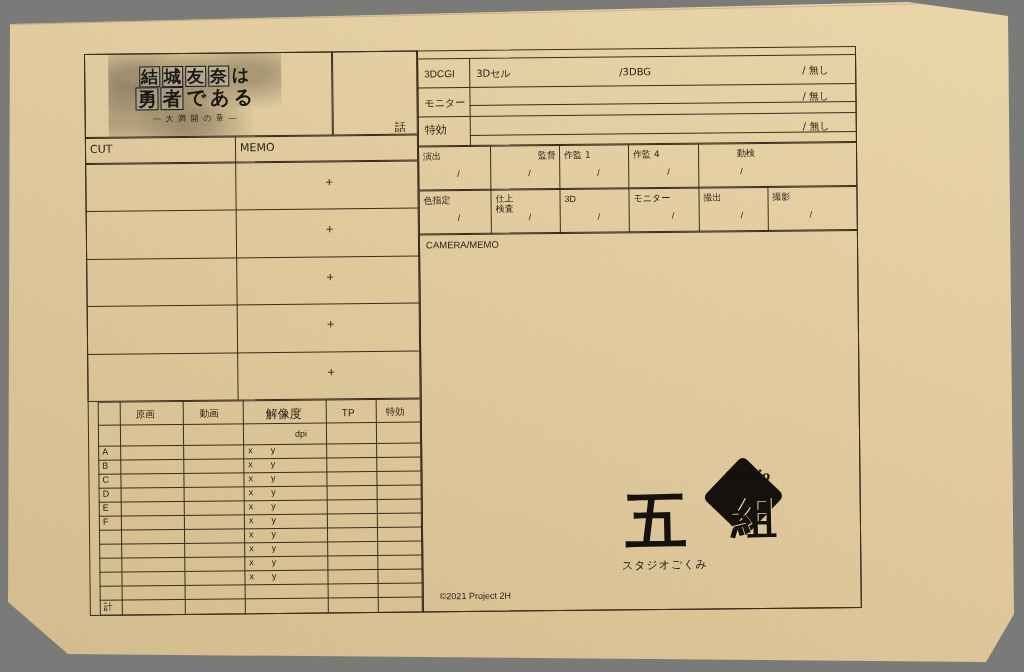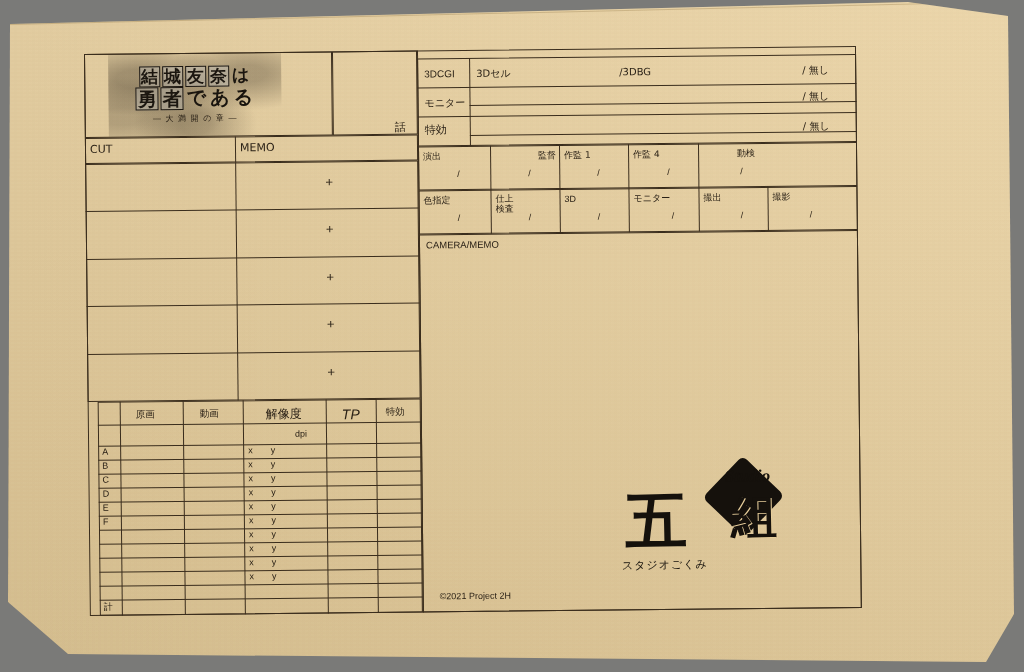--- a/index.html
+++ b/index.html
@@ -228,21 +228,21 @@
 
       <div class="ln vl" style="left:32px; top:348px; height:214px;"></div>
       <div class="ln vl" style="left:95px; top:348px; height:214px;"></div>
       <div class="ln vl" style="left:155px; top:348px; height:214px;"></div>
       <div class="ln vl" style="left:238px; top:348px; height:214px;"></div>
       <div class="ln vl" style="left:288px; top:348px; height:214px;"></div>
 
       <div class="lbl cjk" style="left:48px; top:356px; font-size:9.5px;">原画</div>
       <div class="lbl cjk" style="left:112px; top:356px; font-size:9.5px;">動画</div>
       <div class="lbl cjk" style="left:178px; top:356px; font-size:12px;">解像度</div>
-      <div class="lbl" style="left:254px; top:356px; font-size:14px;font-style:italic;">TP</div>
+      <div class="lbl" style="left:254px; top:356px; font-size:10px;">TP</div>
       <div class="lbl cjk" style="left:298px; top:356px; font-size:9.5px;">特効</div>
       <div class="lbl" style="left:207px; top:378px; font-size:9px;">dpi</div>
 
       <div class="lbl" style="left:14px; top:394px;">A</div>
       <div class="lbl" style="left:14px; top:408px;">B</div>
       <div class="lbl" style="left:14px; top:422px;">C</div>
       <div class="lbl" style="left:14px; top:436px;">D</div>
       <div class="lbl" style="left:14px; top:450px;">E</div>
       <div class="lbl" style="left:14px; top:464px;">F</div>
       <div class="lbl cjk" style="left:14px; top:549px;">計</div>

